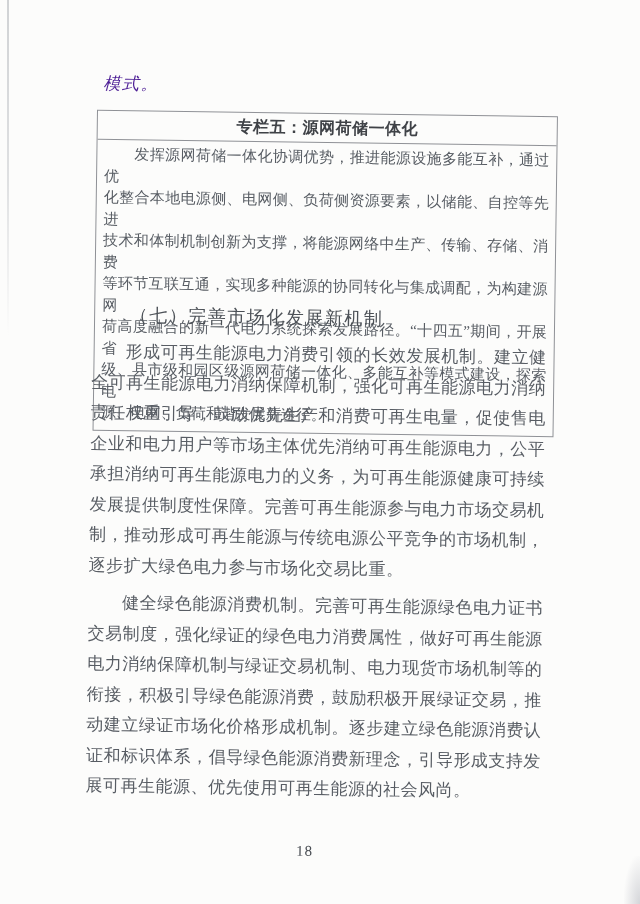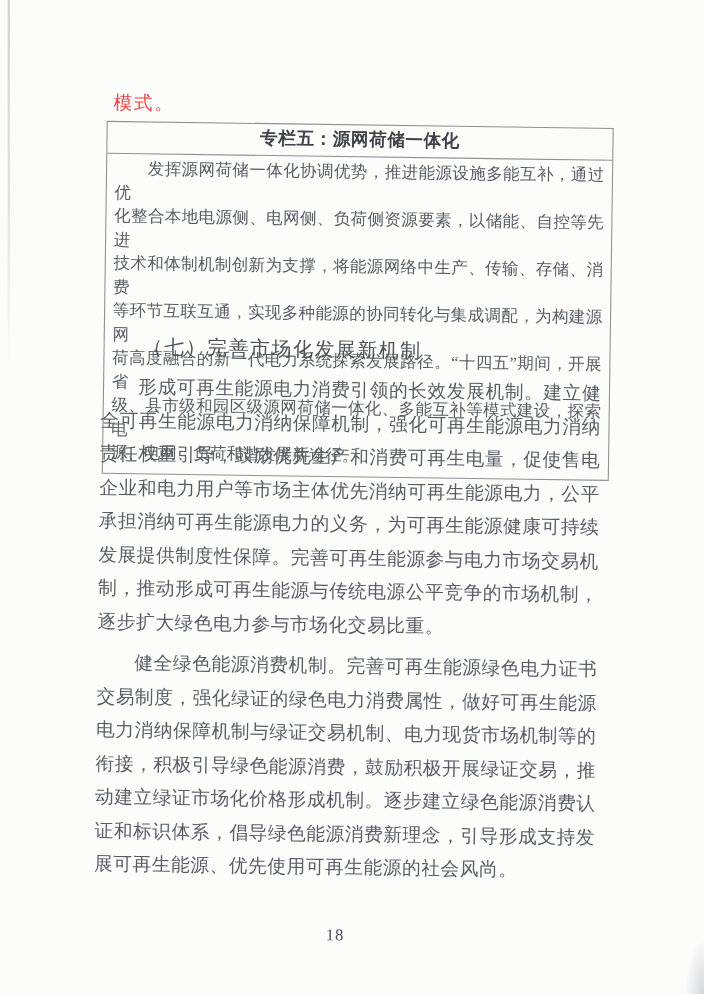--- a/index.html
+++ b/index.html
@@ -33,24 +33,25 @@
     position: absolute;
     left: 0; top: 0;
     width: 640px; height: 904px;
     transform: rotate(0.8deg);
     transform-origin: 110px 110px;
     color: #585d64;
   }
 
   .intro-line {
     position: absolute;
-    left: 103px; top: 82px;
+    left: 103px; top: 72px;
     font-size: 17px;
     letter-spacing: 1.5px;
-    color: #ef4444;
+    color: #4c1d95;
+    font-style: italic;
   }
 
   .callout-box {
     position: absolute;
     left: 97px; top: 110px;
     width: 459px;
     border: 1px solid #8f9196;
     background: transparent;
   }
   .box-title {

